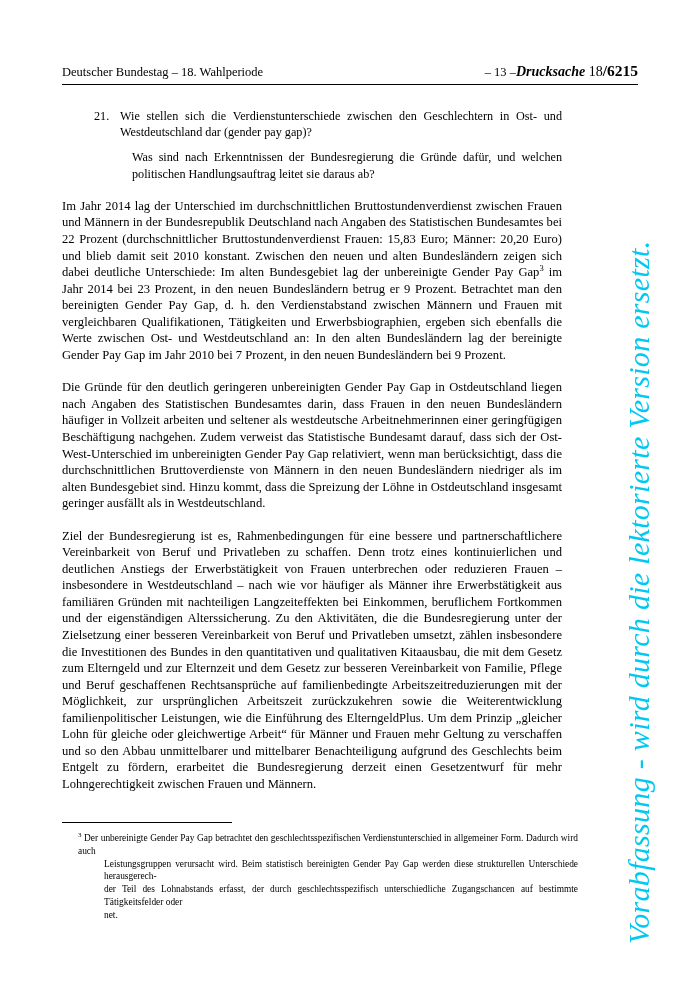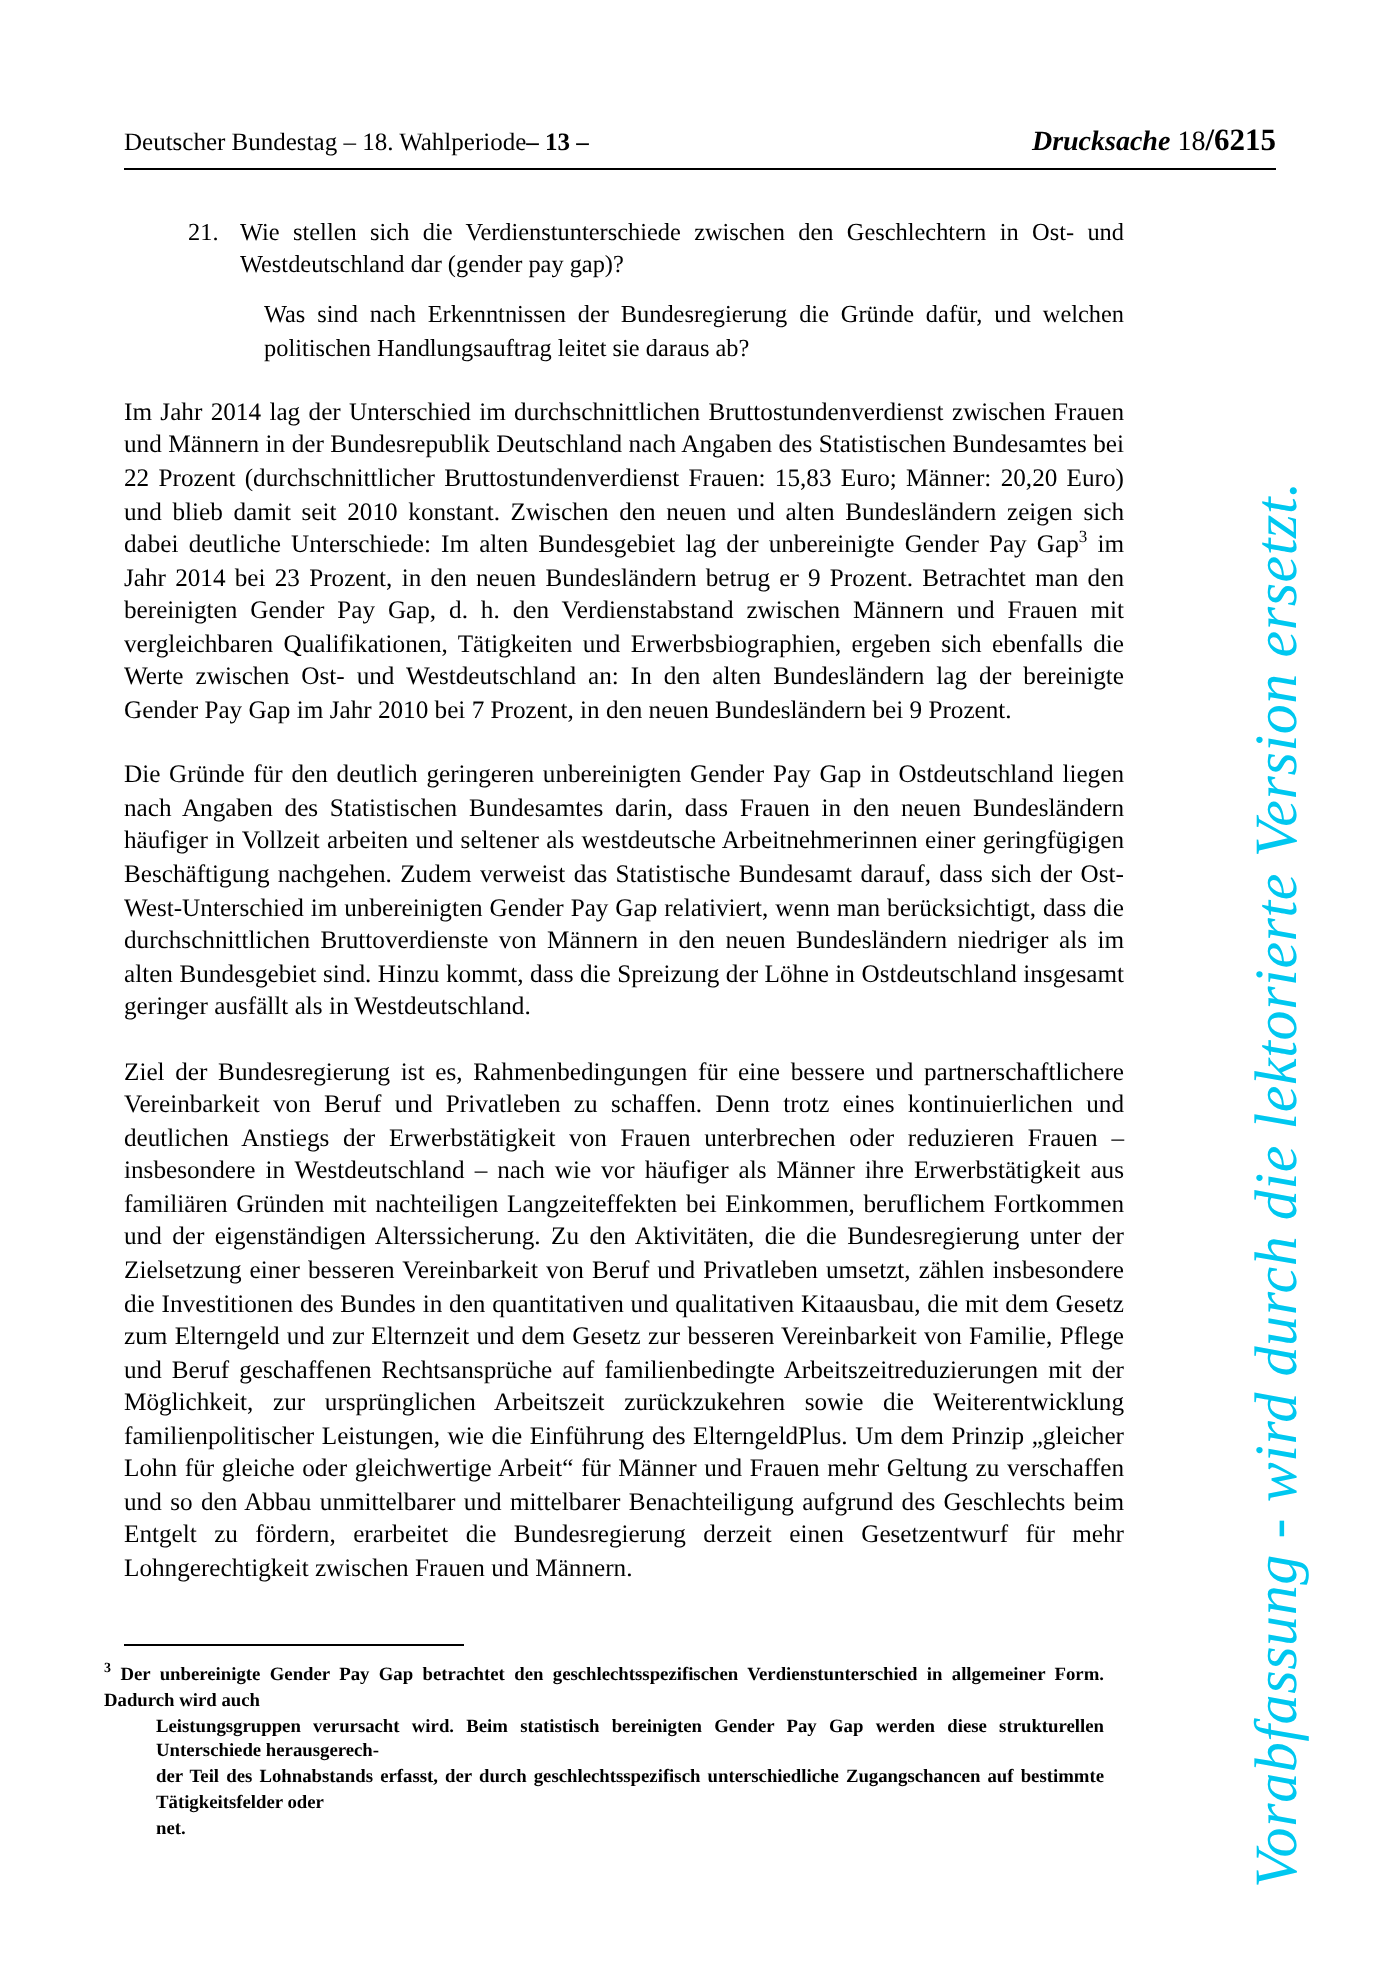--- a/index.html
+++ b/index.html
@@ -30,23 +30,22 @@
     display: flex;
     align-items: baseline;
     justify-content: space-between;
     font-size: 12.5px;
   }
   .header-left {
     white-space: nowrap;
   }
   .header-center {
     flex: 1;
-    text-align: left;
-    white-space: nowrap;
-    font-weight: bold;
+    text-align: right;
+    white-space: nowrap;
   }
   .header-right {
     white-space: nowrap;
     font-size: 14px;
   }
   .header-right .ds-label {
     font-weight: bold;
     font-size: 14px;
     font-style: italic;
   }
@@ -113,26 +112,25 @@
     position: absolute;
     top: 822px;
     left: 62px;
     width: 170px;
     border-top: 1px solid #000;
     height: 0;
   }
   .footnote {
     position: absolute;
     top: 832px;
-    left: 52px;
+    left: 78px;
     width: 500px;
     font-size: 9.4px;
     line-height: 1.36;
     text-align: justify;
-    font-weight: bold;
   }
   .footnote .fn-indent {
     display: block;
     margin-left: 26px;
   }
   .footnote .fn-first {
     margin-left: 0;
   }
   .footnote sup {
     font-size: 7px;

